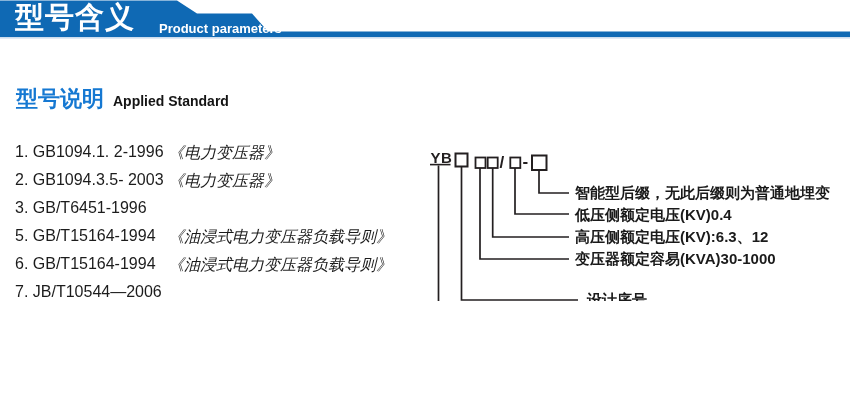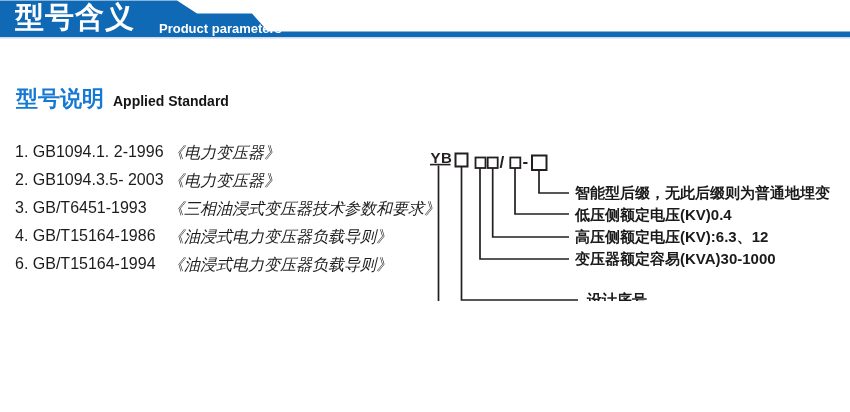--- a/index.html
+++ b/index.html
@@ -67,32 +67,32 @@
   <div class="std-list">
     <div class="std-row">
       <span class="std-code">1. GB1094.1. 2-1996</span>
       <span class="std-title">《电力变压器》</span>
     </div>
     <div class="std-row">
       <span class="std-code">2. GB1094.3.5- 2003</span>
       <span class="std-title">《电力变压器》</span>
     </div>
     <div class="std-row">
-      <span class="std-code">3. GB/T6451-1993</span>
-      <span class="std-title">《三相油浸式变压器技术参数和要求》</span>
+      <span class="std-code">3. GB/T6451-1996</span>
     </div>
     <div class="std-row">
-      <span class="std-code">4. GB/T15164-1986</span>
+      <span class="std-code">5. GB/T15164-1994</span>
       <span class="std-title">《油浸式电力变压器负载导则》</span>
     </div>
     <div class="std-row">
       <span class="std-code">6. GB/T15164-1994</span>
       <span class="std-title">《油浸式电力变压器负载导则》</span>
     </div>
     <div class="std-row">
+      <span class="std-code">7. JB/T10544—2006</span>
     </div>
   </div>
 
   <div class="section-header header-right">
   </div>
 
   <svg class="diagram-svg" width="425" height="210" viewBox="0 0 425 210">
 
     <text x="5.5" y="23" class="diag-text" font-size="15" letter-spacing="0.5">YB</text>
     <rect x="5" y="23.8" width="20.5" height="1.6" fill="#231f20"></rect>

